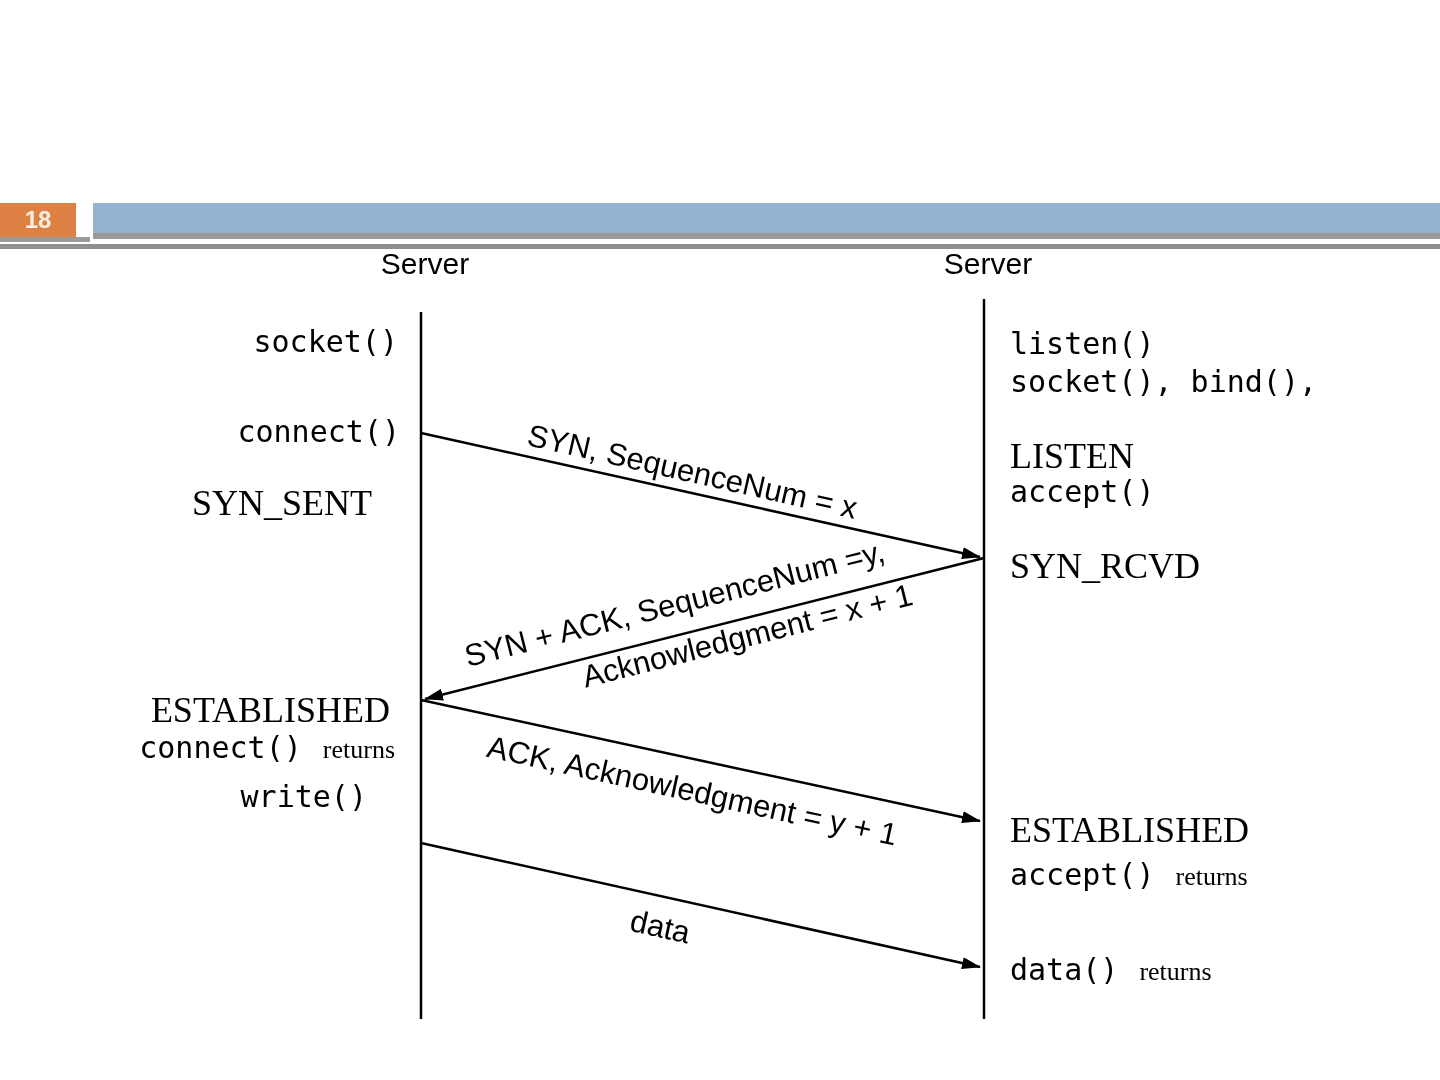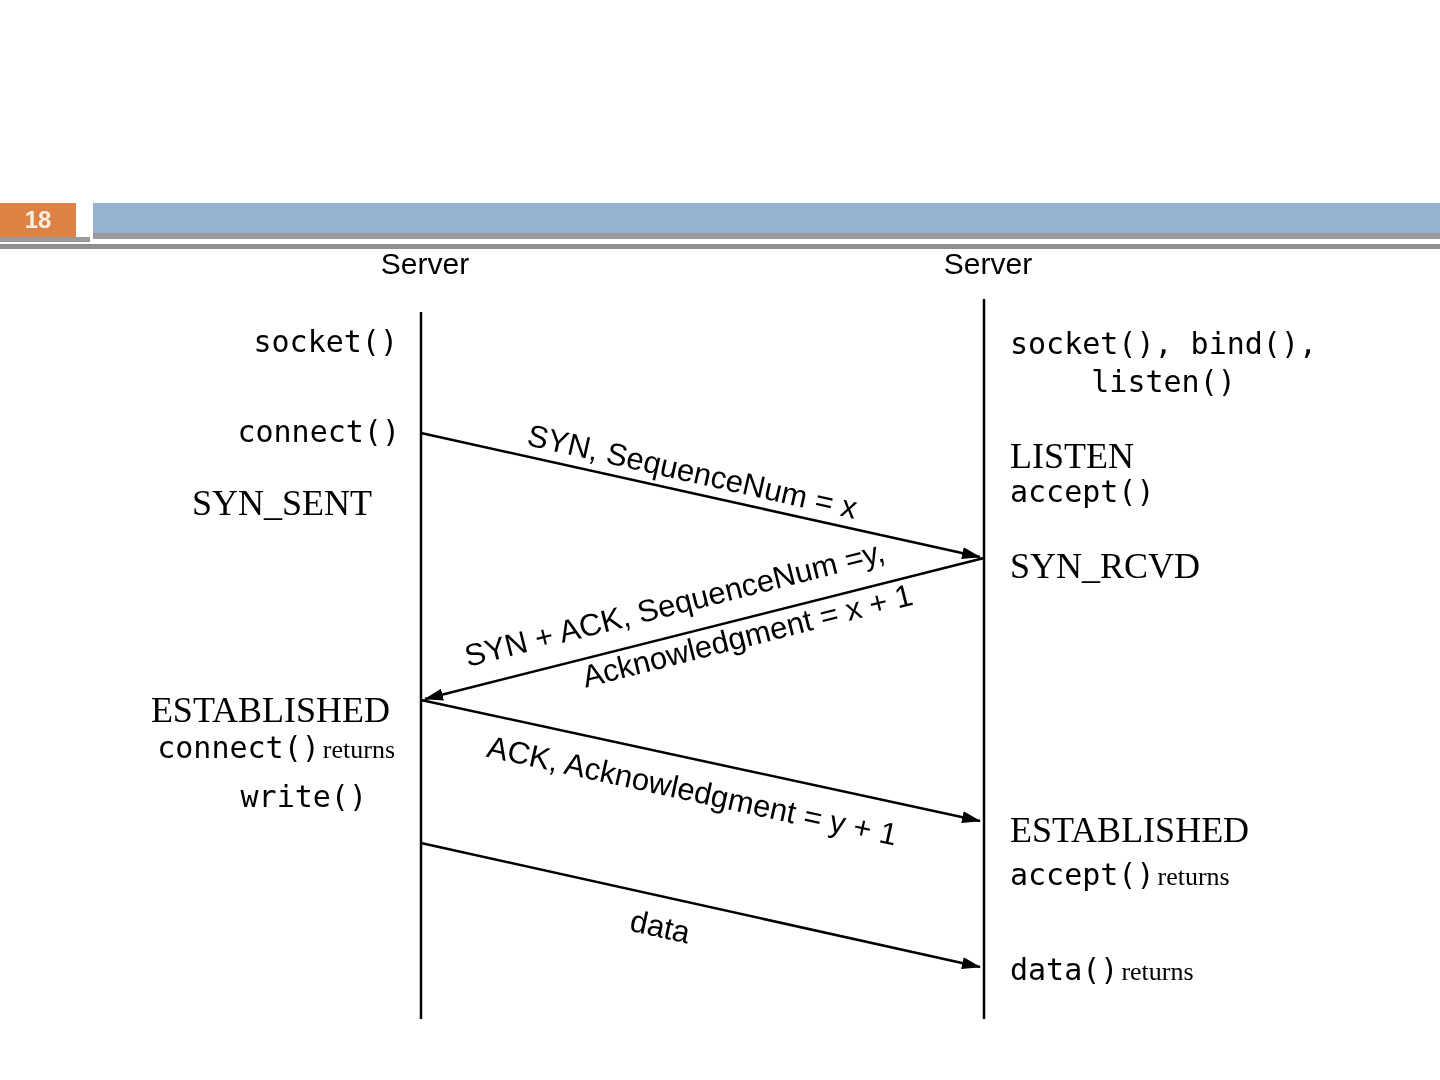--- a/index.html
+++ b/index.html
@@ -25,24 +25,24 @@
   .bluebar-shadow { position: absolute; left: 93px; top: 233px; width: 1347px; height: 6px; background: #9A9A9A; }
   .rule { position: absolute; left: 0; top: 244px; width: 1440px; height: 5px; background: #8F8F8F; }
 
   .hdr {
     position: absolute; top: 247px; width: 220px; text-align: center;
     font-size: 30px; line-height: 34px; color: #000;
   }
   .hdr-client { left: 315px; }
   .hdr-server { left: 878px; }
 
-  .lbl { position: absolute; white-space: nowrap; line-height: 1; text-align: center; }
+  .lbl { position: absolute; white-space: nowrap; line-height: 1; }
   .mono { font-family: "DejaVu Sans Mono", "Liberation Mono", monospace; font-size: 30px; }
   .serif { font-family: "Liberation Serif", "DejaVu Serif", serif; font-size: 36px; }
-  .suffix { font-family: "Liberation Serif", "DejaVu Serif", serif; font-size: 26px; margin-left: 3px; }
+  .suffix { font-family: "Liberation Serif", "DejaVu Serif", serif; font-size: 26px; margin-left: 21px; }
   .combo { display: flex; align-items: baseline; }
   .two-line { line-height: 38px; }
 
   svg.diagram { position: absolute; left: 0; top: 0; }
   svg.diagram text {
     font-family: "Liberation Sans", sans-serif;
     font-size: 31px; fill: #000;
   }
 </style>
 </head>
@@ -64,22 +64,22 @@
   <div class="lbl mono" style="right:1040px; top:417px;">connect()</div>
   <div class="lbl serif" style="right:1068px; top:485px;">SYN_SENT</div>
   <div class="lbl serif" style="right:1050px; top:692px;">ESTABLISHED</div>
   <div class="lbl combo" style="right:1045px; top:733px;">
     <span class="mono">connect()</span>
     <span class="suffix">returns</span>
   </div>
   <div class="lbl mono" style="right:1073px; top:782px;">write()</div>
 
   <div class="lbl mono two-line" style="left:1010px; top:325px;">
+    <div>listen()</div>
     <div>socket(), bind(),</div>
-    <div>listen()</div>
   </div>
   <div class="lbl serif" style="left:1010px; top:438px;">LISTEN</div>
   <div class="lbl mono" style="left:1010px; top:477px;">accept()</div>
   <div class="lbl serif" style="left:1010px; top:548px;">SYN_RCVD</div>
   <div class="lbl serif" style="left:1010px; top:812px;">ESTABLISHED</div>
   <div class="lbl combo" style="left:1010px; top:860px;">
     <span class="mono">accept()</span>
     <span class="suffix">returns</span>
   </div>
   <div class="lbl combo" style="left:1010px; top:955px;">

